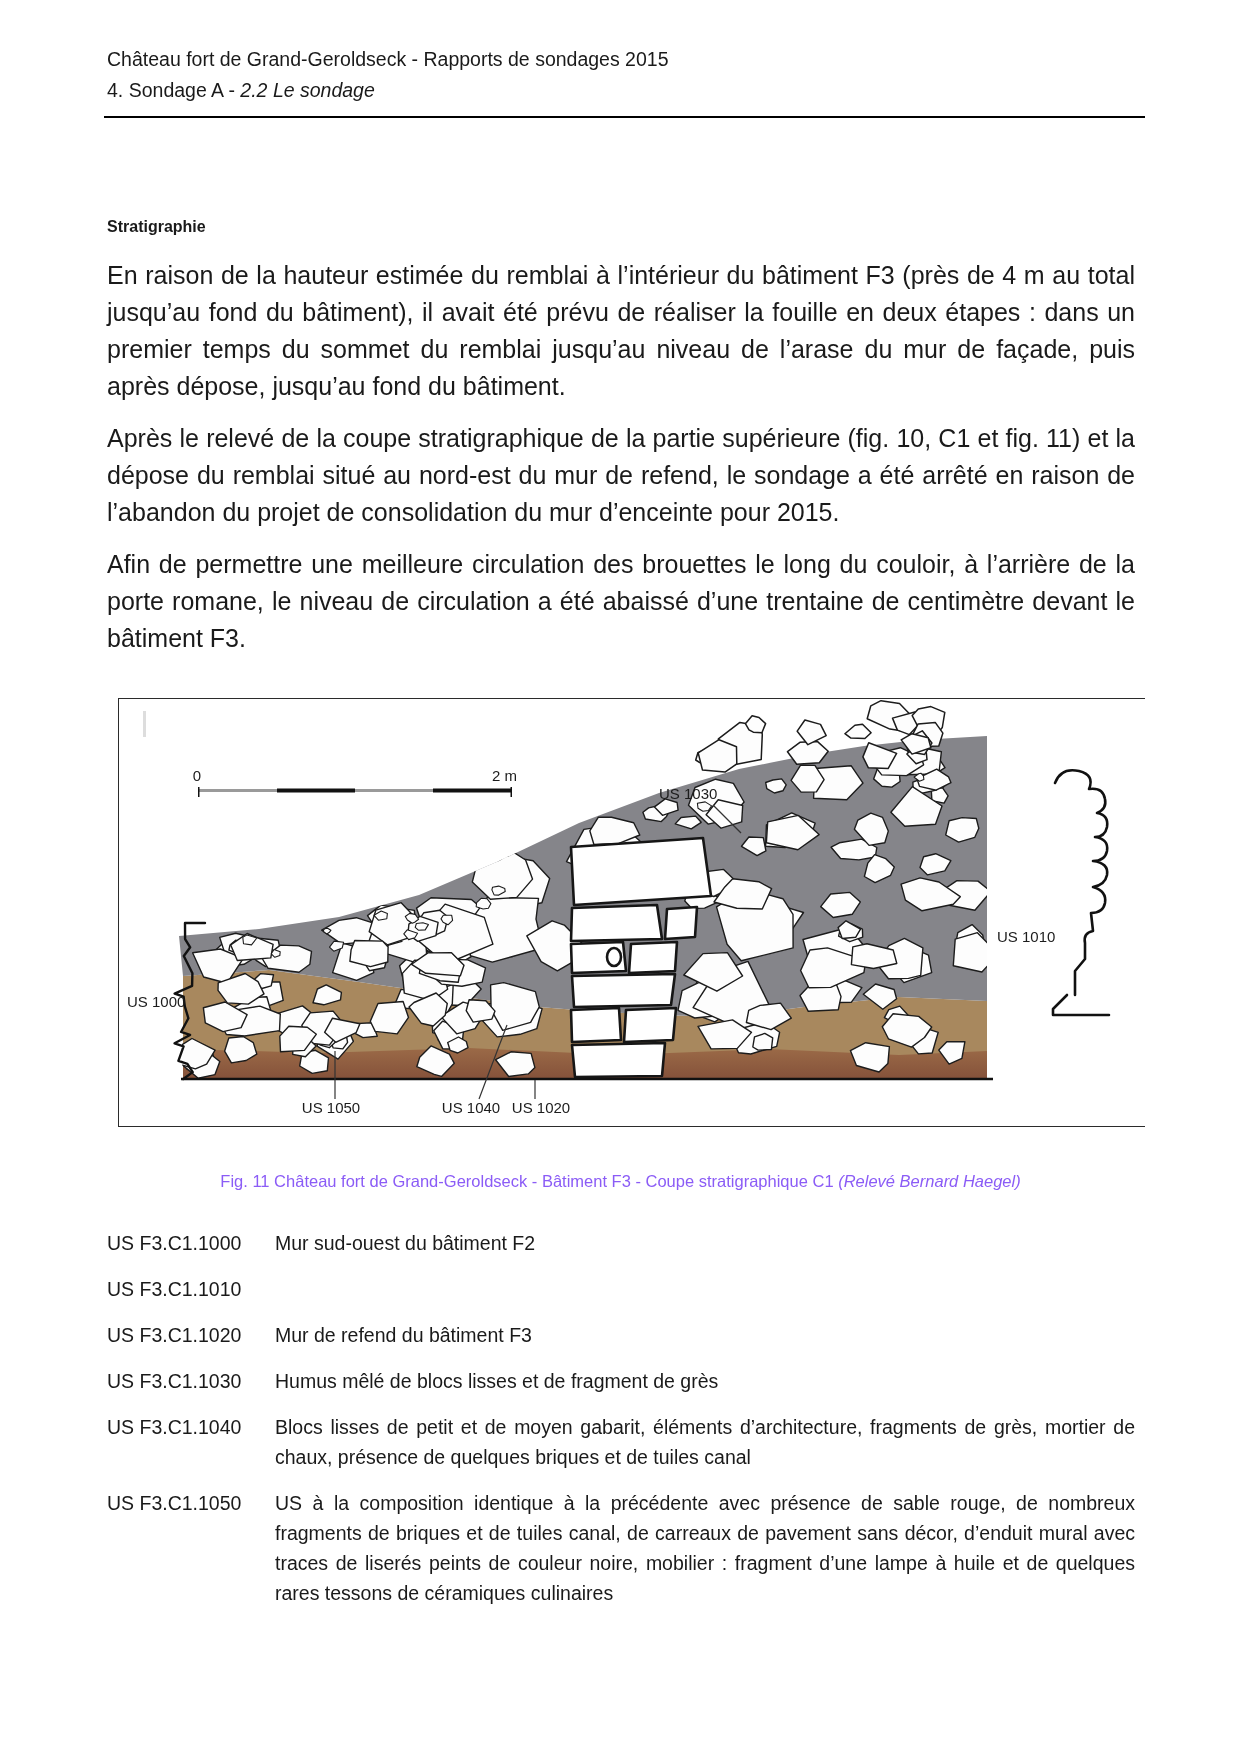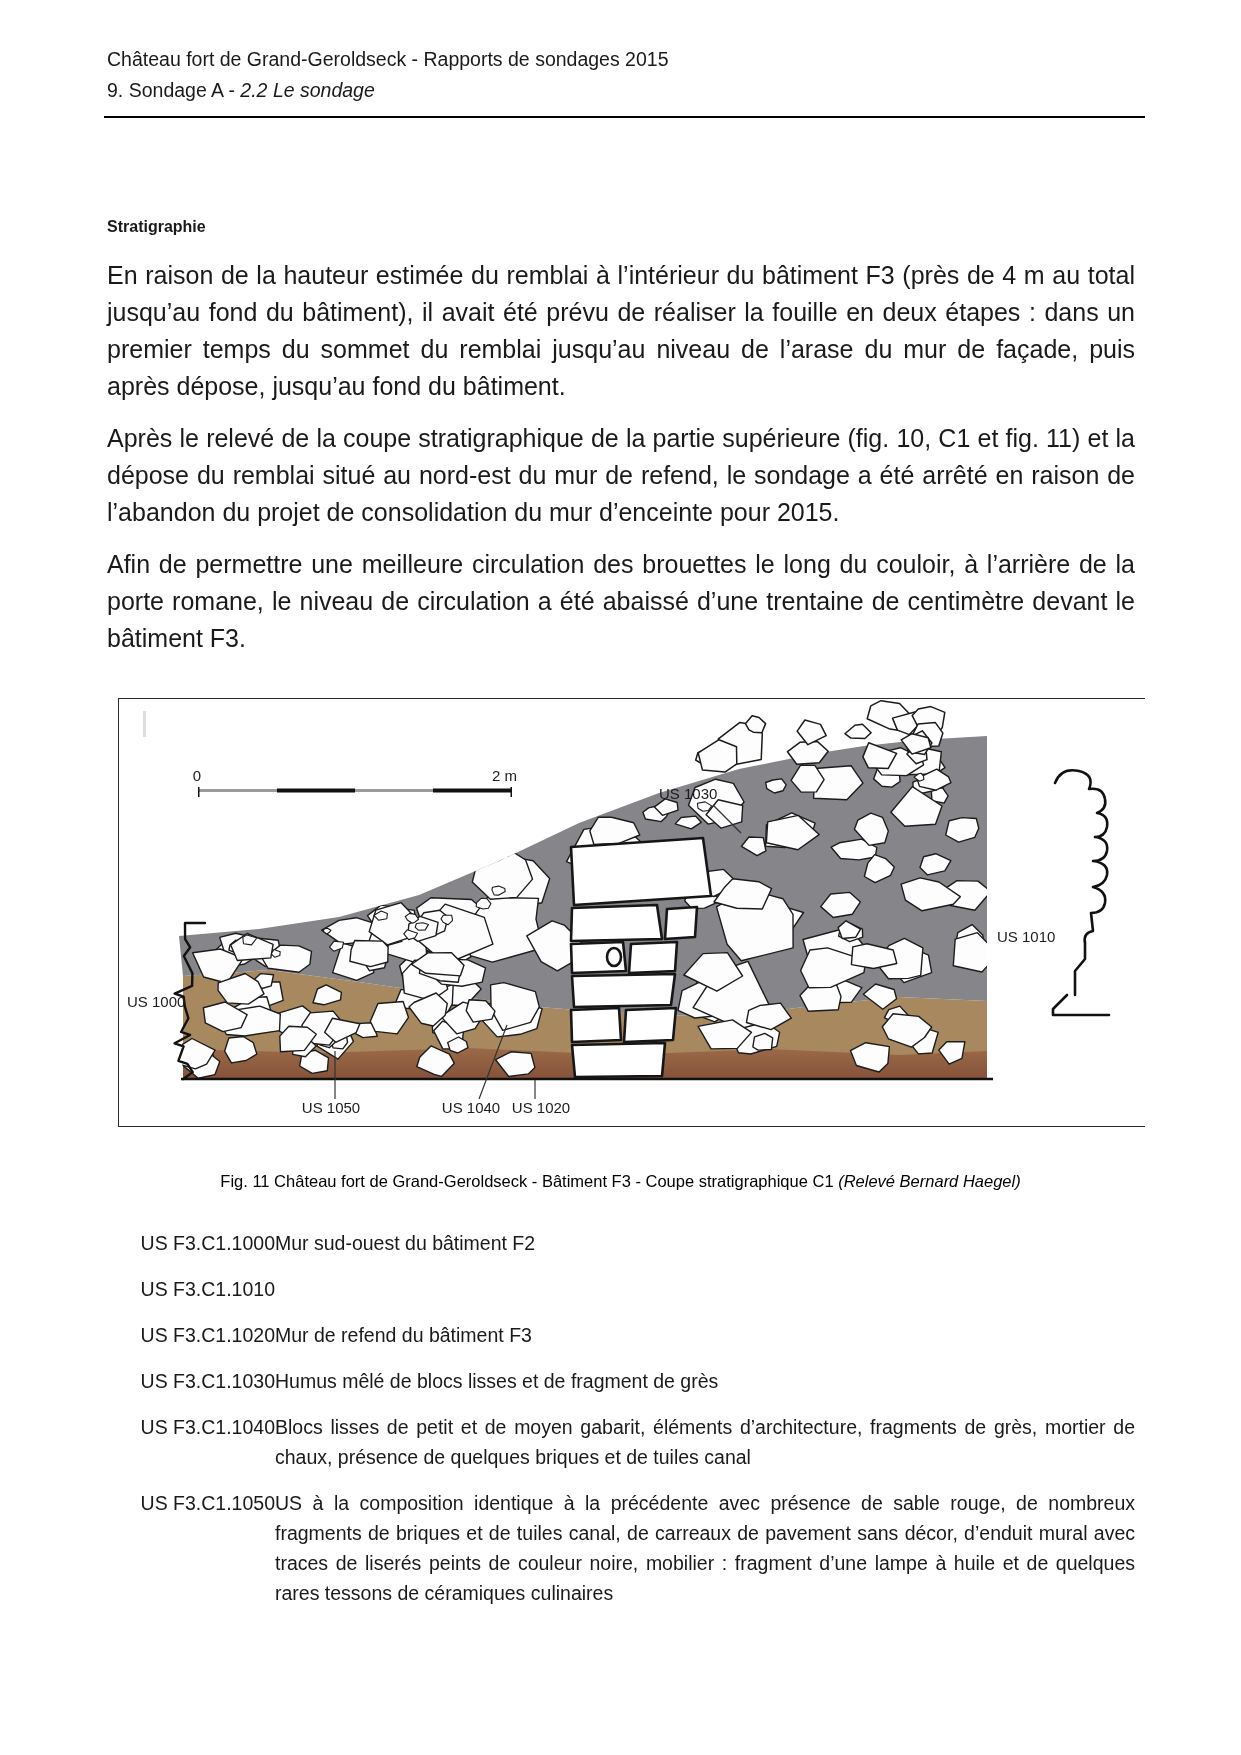--- a/index.html
+++ b/index.html
@@ -8,36 +8,36 @@
     font-family:"Liberation Sans",sans-serif;color:#1a1a1a;overflow:hidden;
   }
   .hdr{position:absolute;left:107px;top:44px;width:1028px;font-size:19.5px;line-height:31px;}
   .hdr .em{font-weight:normal;font-style:italic;}
   .hrule{position:absolute;left:104px;top:116px;width:1053px;height:2px;background:#000;}
   .sect-title{position:absolute;left:107px;top:218px;font-size:16px;font-weight:bold;}
   .bodytext{position:absolute;left:107px;top:253px;width:1028px;}
   .bodytext p{margin:4px 0 15px 0;font-size:25px;line-height:37px;text-align:justify;}
   .figwrap{position:absolute;left:118px;top:698px;width:1032px;height:427px;border:1.5px solid #2b2b2b;background:#fff;}
   .figwrap svg{display:block;width:100%;height:100%;}
-  .figcaption{position:absolute;left:0;top:1172px;width:1241px;text-align:center;font-size:16.5px;color:#000000;}
+  .figcaption{position:absolute;left:0;top:1172px;width:1241px;text-align:center;font-size:16.5px;color:#8b5cf6;}
   .figcaption .credit{font-style:italic;}
   .uslist{position:absolute;left:107px;top:1228px;width:1028px;}
   .us-row{display:grid;grid-template-columns:168px 1fr;margin-bottom:16px;font-size:19.5px;line-height:30px;}
-  .us-row .code{white-space:nowrap;text-align:right;}
+  .us-row .code{white-space:nowrap;}
   .us-row .desc{text-align:justify;}
   svg text{font-family:"Liberation Sans",sans-serif;font-size:15px;fill:#1c1c1c;}
 </style>
 </head>
 <body>
 
 <div class="page">
 
   <div class="hdr">
     <div>Château fort de Grand-Geroldseck - Rapports de sondages 2015</div>
-    <div><span>9. Sondage A - </span><span class="em">2.2 Le sondage</span></div>
+    <div><span>4. Sondage A - </span><span class="em">2.2 Le sondage</span></div>
   </div>
   <div class="hrule"></div>
 
   <div class="sect-title">Stratigraphie</div>
 
   <div class="bodytext">
     <p>En raison de la hauteur estimée du remblai à l’intérieur du bâtiment F3 (près de 4 m au total jusqu’au fond du bâtiment), il avait été prévu de réaliser la fouille en deux étapes : dans un premier temps du sommet du remblai jusqu’au niveau de l’arase du mur de façade, puis après dépose, jusqu’au fond du bâtiment.</p>
     <p>Après le relevé de la coupe stratigraphique de la partie supérieure (fig. 10, C1 et fig. 11) et la dépose du remblai situé au nord-est du mur de refend, le sondage a été arrêté en raison de l’abandon du projet de consolidation du mur d’enceinte pour 2015.</p>
     <p>Afin de permettre une meilleure circulation des brouettes le long du couloir, à l’arrière de la porte romane, le niveau de circulation a été abaissé d’une trentaine de centimètre devant le bâtiment F3.</p>
   </div>

